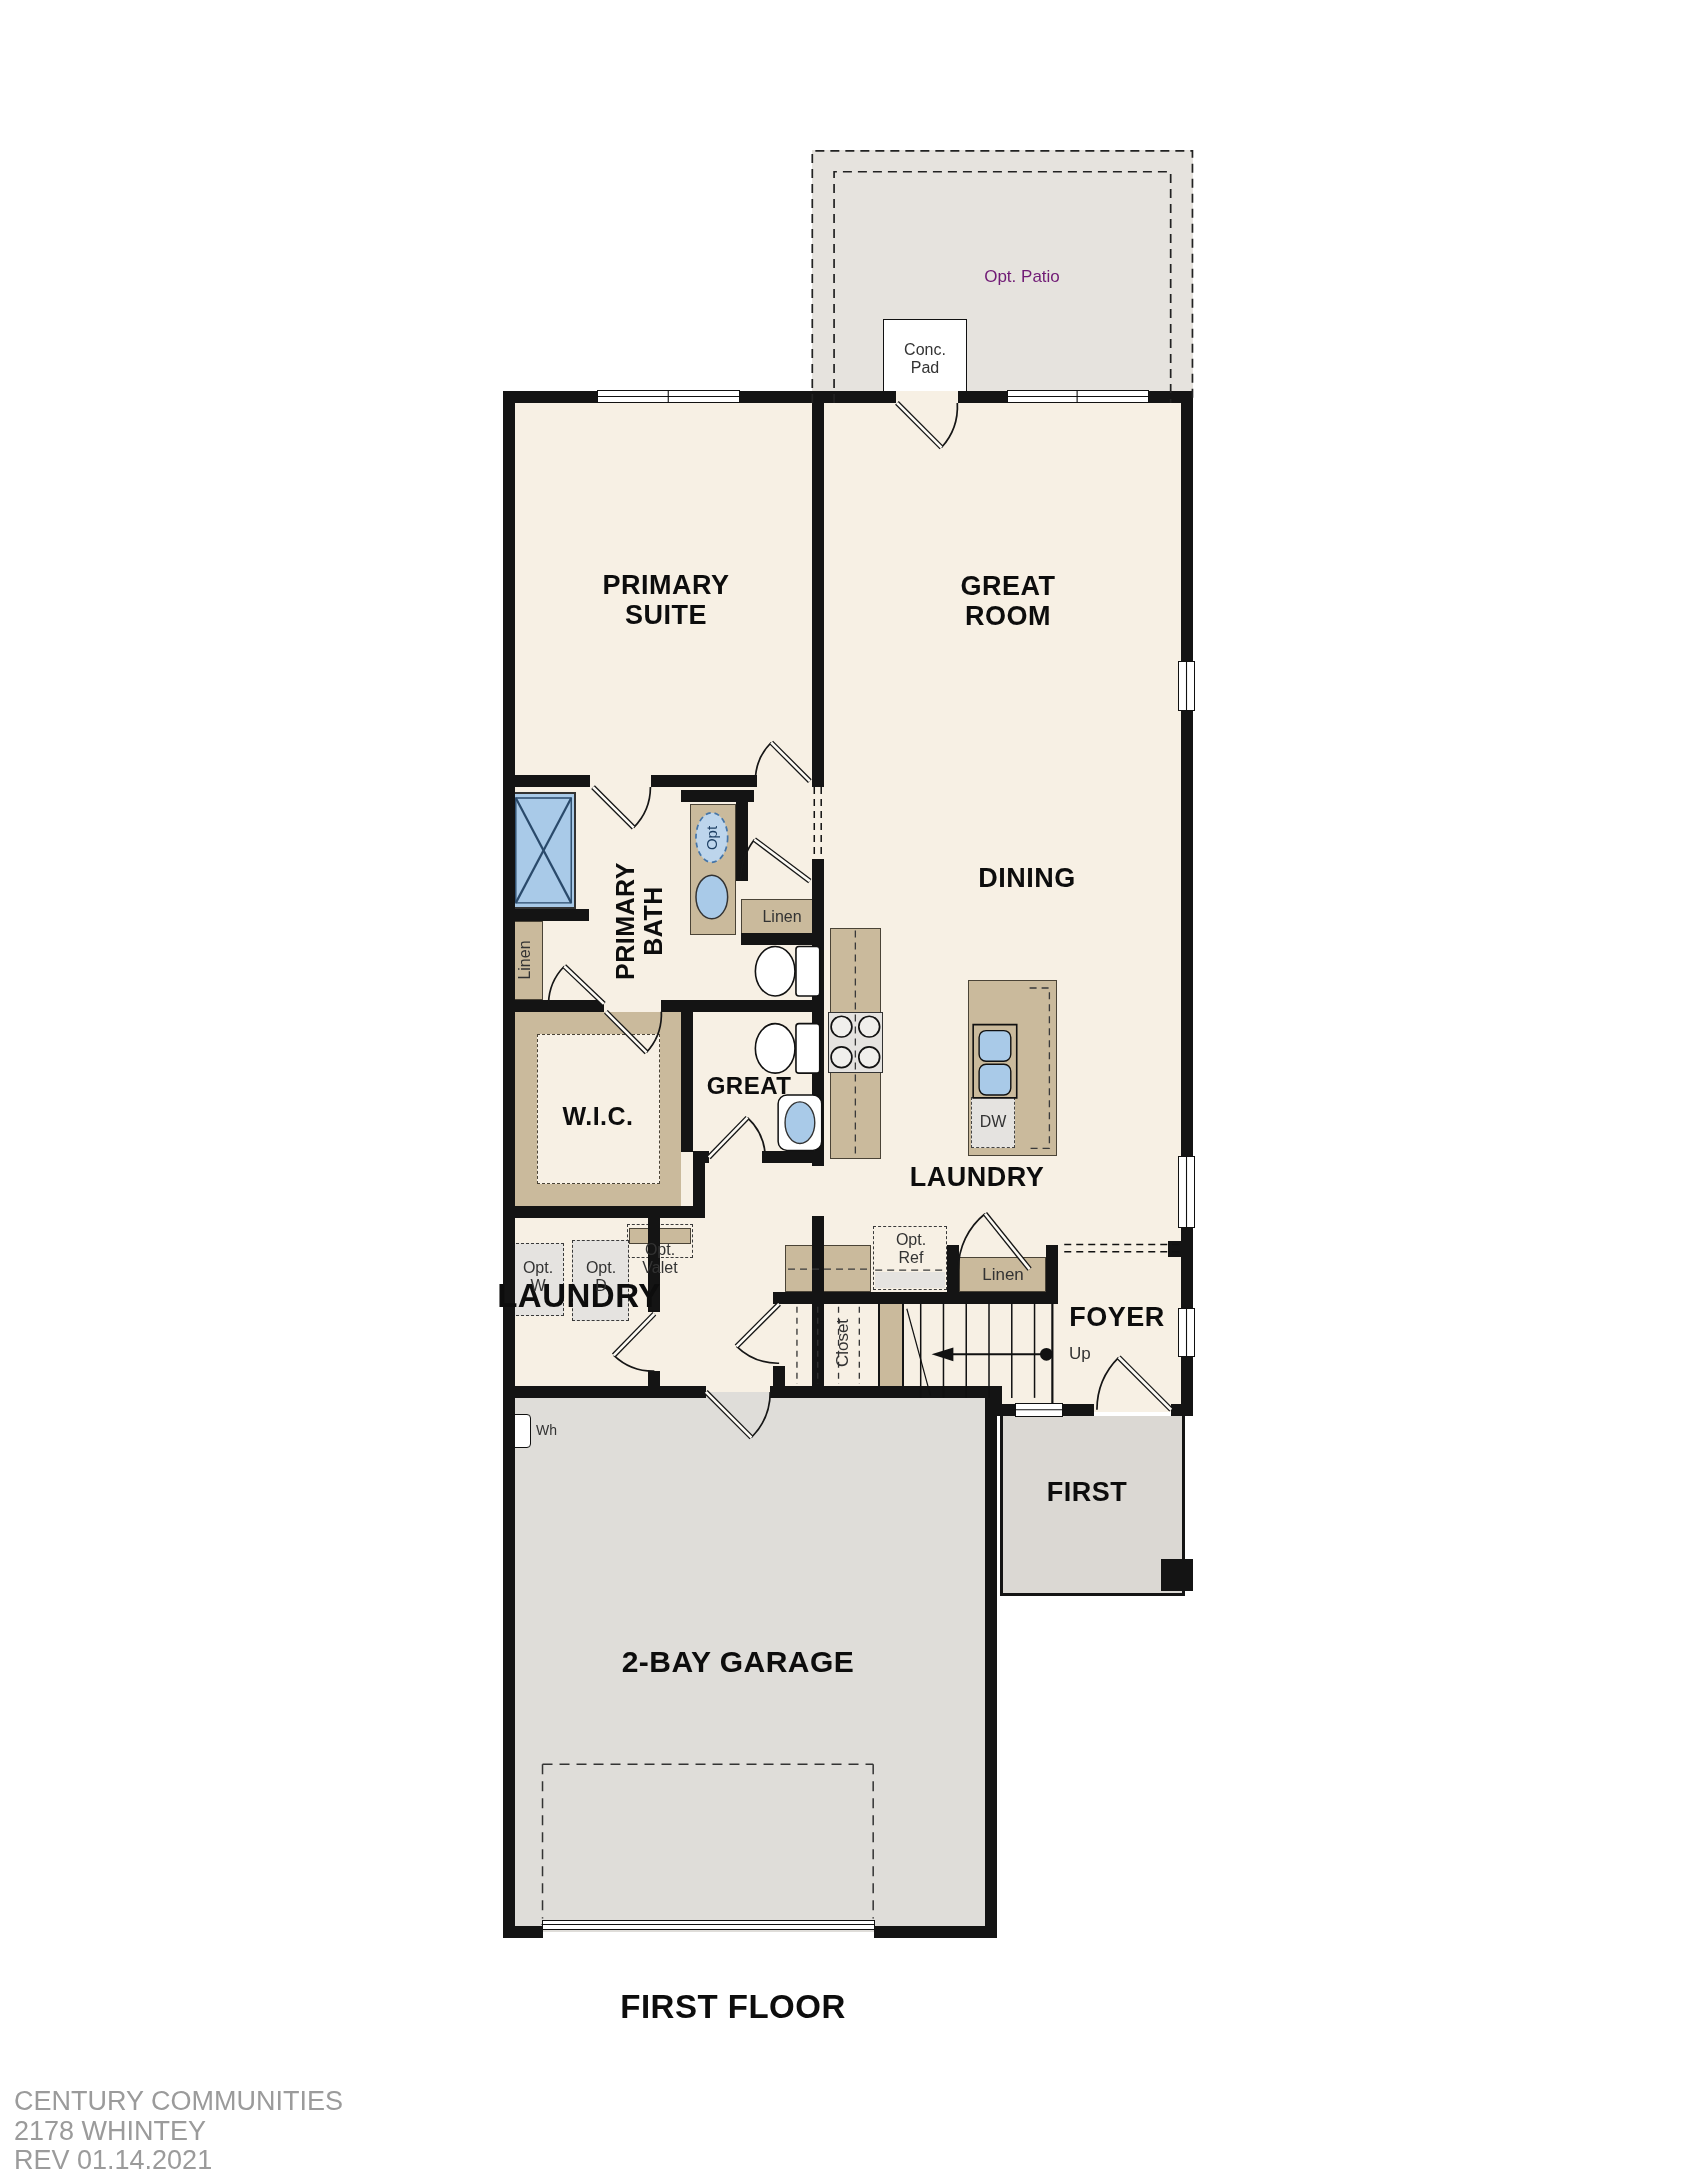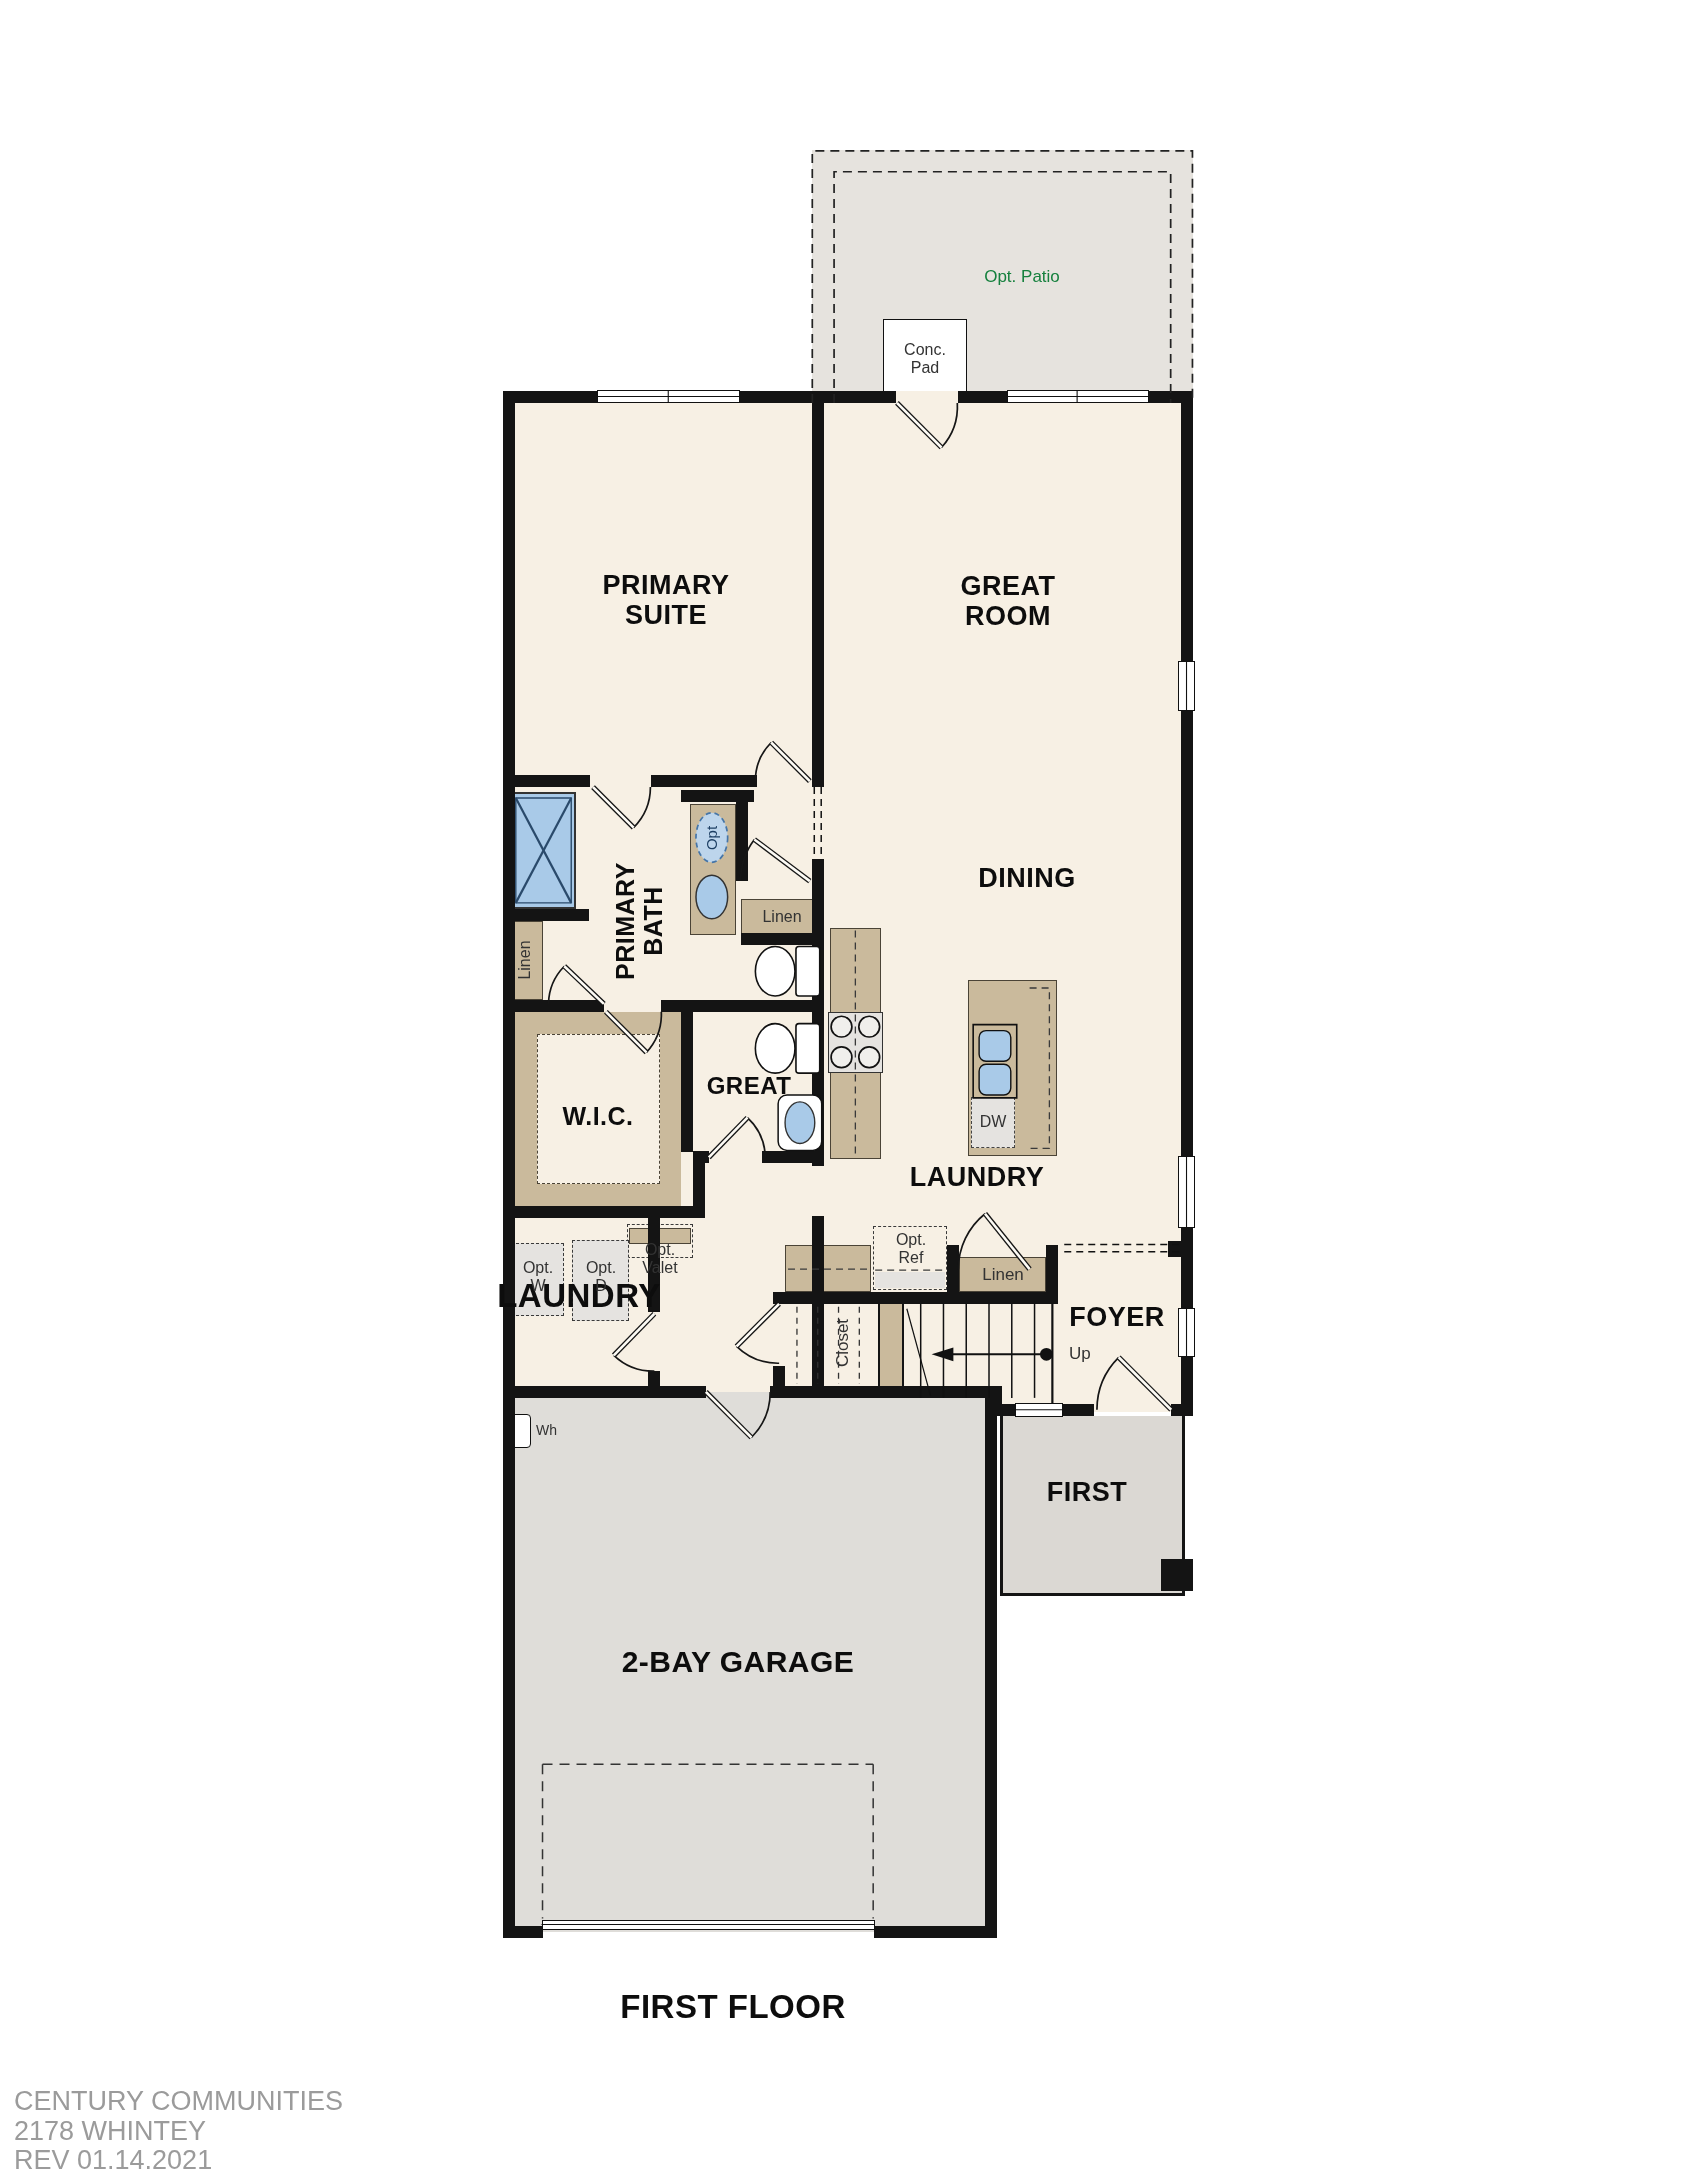--- a/index.html
+++ b/index.html
@@ -257,21 +257,21 @@
   <div class="abs rl rot" style="left:639px;top:921px;font-size:25px">PRIMARY
 BATH</div>
   <div class="abs rl" style="left:598px;top:1117px;font-size:25px">W.I.C.</div>
   <div class="abs rl" style="left:749px;top:1086px;font-size:24px">GREAT</div>
   <div class="abs rl" style="left:579px;top:1296px;font-size:33px">LAUNDRY</div>
   <div class="abs rl" style="left:1117px;top:1318px">FOYER</div>
   <div class="abs rl" style="left:1087px;top:1493px">FIRST</div>
   <div class="abs rl garlbl" style="left:738px;top:1661px">2-BAY GARAGE</div>
   <div class="abs rl big" style="left:733px;top:2007px">FIRST FLOOR</div>
 
-  <div class="abs sl" style="left:1022px;top:277px;color:#15803d">Opt. Patio</div>
+  <div class="abs sl" style="left:1022px;top:277px;color:#701a75">Opt. Patio</div>
   <div class="abs tiny" style="left:925px;top:359px;font-size:16px">Conc.
 Pad</div>
   <div class="abs sl rot" style="left:525px;top:960px;font-size:16px">Linen</div>
   <div class="abs sl" style="left:782px;top:917px;font-size:16px">Linen</div>
   <div class="abs sl rot" style="left:712px;top:838px;font-size:15px;color:#1d3f63">Opt</div>
   <div class="abs sl" style="left:538px;top:1277px;font-size:16px">Opt.
 W</div>
   <div class="abs sl" style="left:601px;top:1277px;font-size:16px">Opt.
 D</div>
   <div class="abs sl" style="left:660px;top:1259px;font-size:16px">Opt.

